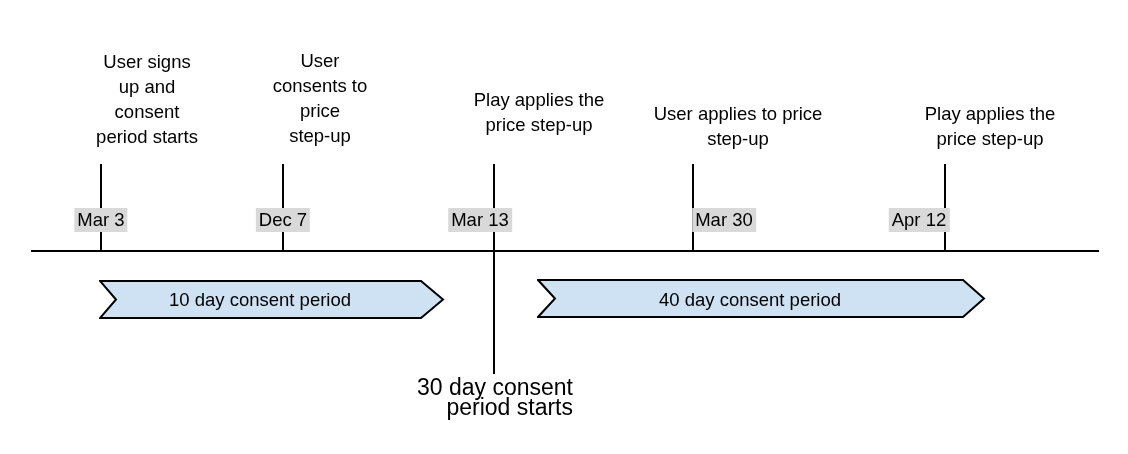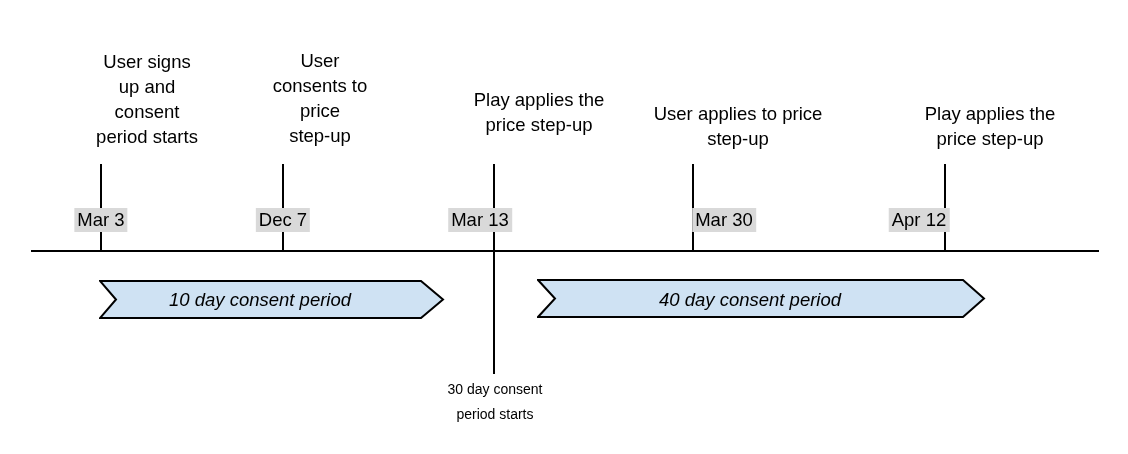--- a/index.html
+++ b/index.html
@@ -51,21 +51,20 @@
     font-size: 18.5px;
     line-height: 24px;
     padding: 0 3px;
     white-space: nowrap;
     z-index: 2;
   }
   .banner {
     position: absolute;
     height: 41px;
     z-index: 1;
-    font-style: italic;
   }
   .banner svg {
     position: absolute;
     left: 0;
     top: 0;
     display: block;
   }
   .banner .banner-label {
     position: absolute;
     top: 0;
@@ -77,24 +76,24 @@
     font-size: 18.5px;
     white-space: nowrap;
   }
   .banner-1 { left: 99px;  top: 279px; width: 346px; }
   .banner-1 .banner-label { right: 24px; }
   .banner-2 { left: 537px; top: 279px; width: 449px; }
   .banner-2 .banner-label { right: 23px; }
   .note {
     position: absolute;
     transform: translateX(-50%);
-    text-align: center;
+    text-align: right;
     white-space: pre-line;
-    font-size: 14px;
-    line-height: 25px;
+    font-size: 23px;
+    line-height: 20px;
   }
   .shape {
     fill: var(--banner-fill, #cfe2f3);
     stroke: var(--banner-stroke, #000000);
     stroke-width: 2;
   }
 </style>
 </head>
 <body>
 

